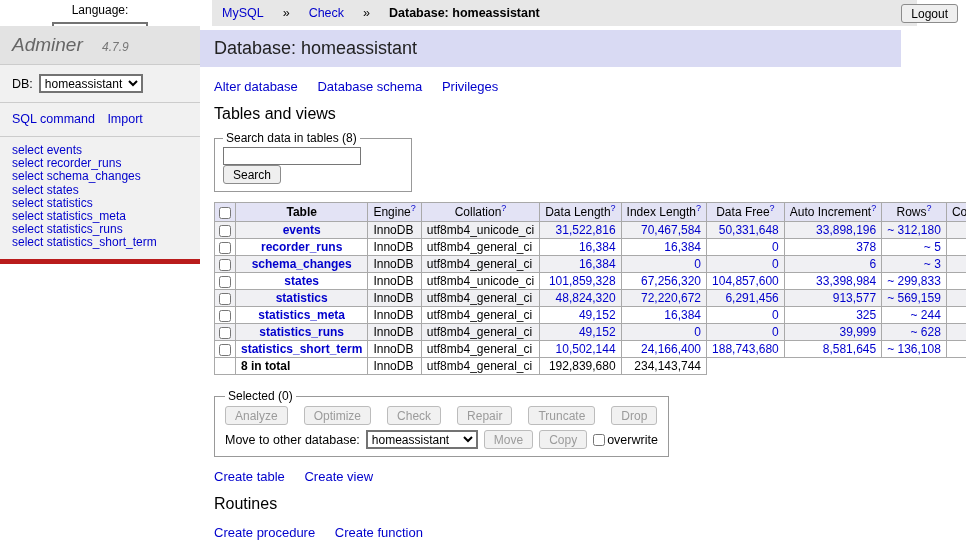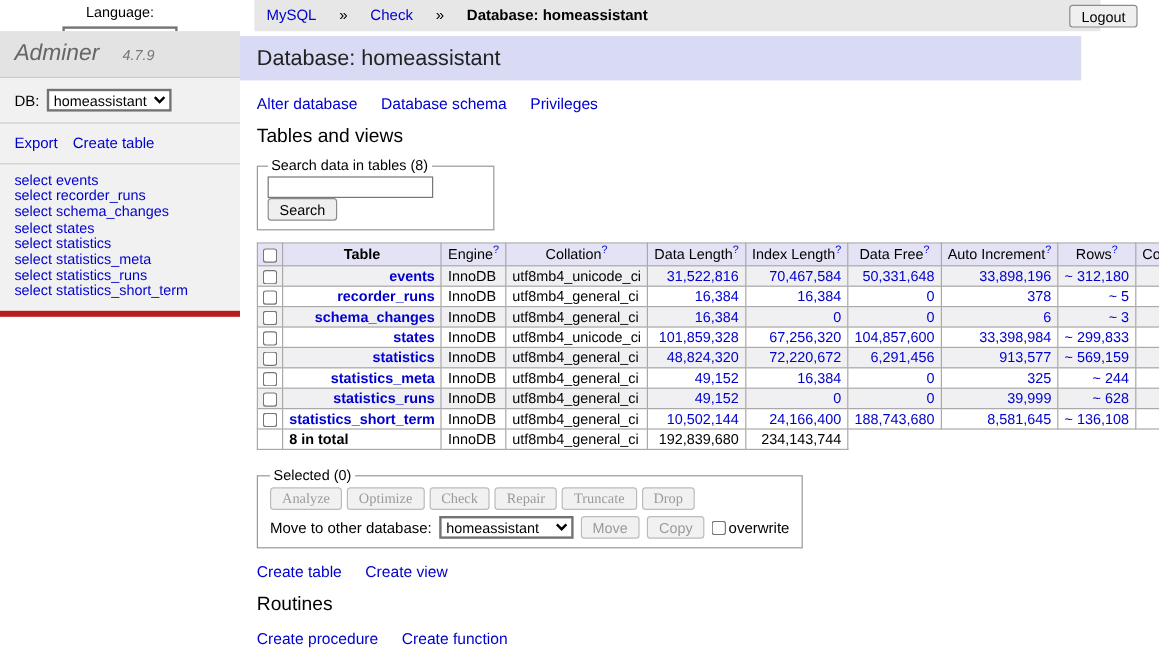--- a/index.html
+++ b/index.html
@@ -17,21 +17,21 @@
   button:disabled{ color:#9b9b9b; border-color:#bcbcbc; background:#f1f1f1; }
 
   .lang-bar{ position:absolute; top:0; left:0; width:200px; height:26px; padding:3px 8px;
              font-size:12px; display:flex; align-items:center; gap:5px; background:#fff;flex-direction:column; }
   .lang-bar select{ width:96px; }
 
   .breadcrumb{ position:absolute; top:0; left:212px; width:705px; height:26px; background:var(--breadcrumb-bg);
                padding:0 10px; display:flex; align-items:center; gap:19px; font-size:12.5px; }
   .breadcrumb .current{ font-weight:bold; }
 
-  .logout{ position:absolute; top:4px; right:18px; }
+  .logout{ position:absolute; top:4px; right:8px; }
 
   .sidebar{ position:absolute; top:26px; left:0; width:200px; background:var(--sidebar-bg); }
   .sidebar h1{ margin:0; padding:8px 12px; font-size:19px; font-weight:normal; font-style:italic; color:#666;
                background:var(--sidebar-header-bg); border-bottom:1px solid #ccc; }
   .sidebar h1 .ver{ font-size:12px; color:#777; margin-left:14px; }
   .db-block{ padding:9px 12px; border-bottom:1px solid #ccc; font-size:12.5px; display:flex; align-items:center; gap:6px; }
   .db-block select{ width:104px; }
   .cmd-links{ padding:8px 12px; border-bottom:1px solid #ccc; font-size:12.5px; line-height:17px; }
   .cmd-links a{ margin-right:9px; }
   .tables-list{ padding:7px 12px 9px; border-bottom:5px solid #b91c1c; }
@@ -49,30 +49,30 @@
   .search-box{ display:block; width:198px; margin:0 0 0 14px; padding:2px 8px 7px; }
   .search-box input[type=text]{ width:138px; height:18px; border:1px solid #767676; padding:1px 4px; font-size:12px; }
 
   .grid{ border-collapse:collapse; margin:10px 0 0 14px; font-size:12px; white-space:nowrap; }
   .grid th,.grid td{ border:1px solid var(--grid-border); padding:1px 5px; line-height:14px; }
   .grid thead th{ background:var(--thead-bg); font-weight:normal; text-align:center; padding:2px 5px; }
   .grid thead th.col-table{ font-weight:bold; }
   sup{ line-height:0; }
   .grid sup a{ font-size:9px; }
   .grid tbody tr:nth-child(odd) > td, .grid tbody tr:nth-child(odd) > th{ background:var(--row-alt-bg); }
-  .grid tbody th{ text-align:right; }
+  .grid tbody th{ text-align:center; }
   .grid tbody th a{ font-weight:bold; }
   .grid .num{ text-align:right; }
   .grid .check{ text-align:center; padding:1px 4px; }
   .grid input[type=checkbox]{ margin:0; width:12px; height:12px; vertical-align:middle; }
   .grid tfoot td{ font-weight:normal; }
   .grid tfoot .total-label{ font-weight:bold; }
 
   .selected-box{ display:inline-block; margin:14px 0 0 14px; padding:3px 10px 7px; }
-  .btn-row{ display:flex; gap:4px;font-family:Liberation Serif, serif; }
+  .btn-row{ display:flex; gap:16px; }
   .move-row{ margin-top:5px; display:flex; align-items:center; gap:6px; font-size:12.5px; }
   .move-row select{ width:112px; }
   .ovw{ display:flex; align-items:center; gap:2px; font-size:12.5px; }
   .ovw input{ margin:0; width:12px; height:12px; }
 
   .links-row{ margin:12px 0 0 14px; }
   .links-row a{ margin-right:16px; }
 </style>
 </head>
 <body>
@@ -100,22 +100,22 @@
     <span class="ver">4.7.9</span>
   </h1>
   <div class="db-block">
     <label>DB:</label>
     <select>
       <option>homeassistant</option>
     </select>
   </div>
   <div class="cmd-links">
     <div>
-      <a href="#">Export</a>
-      <a href="#">Create table</a>
+      <a href="#">SQL command</a>
+      <a href="#">Import</a>
     </div>
   </div>
   <div class="tables-list">
       <a href="#">select events</a>
       <a href="#">select recorder_runs</a>
       <a href="#">select schema_changes</a>
       <a href="#">select states</a>
       <a href="#">select statistics</a>
       <a href="#">select statistics_meta</a>
       <a href="#">select statistics_runs</a>

